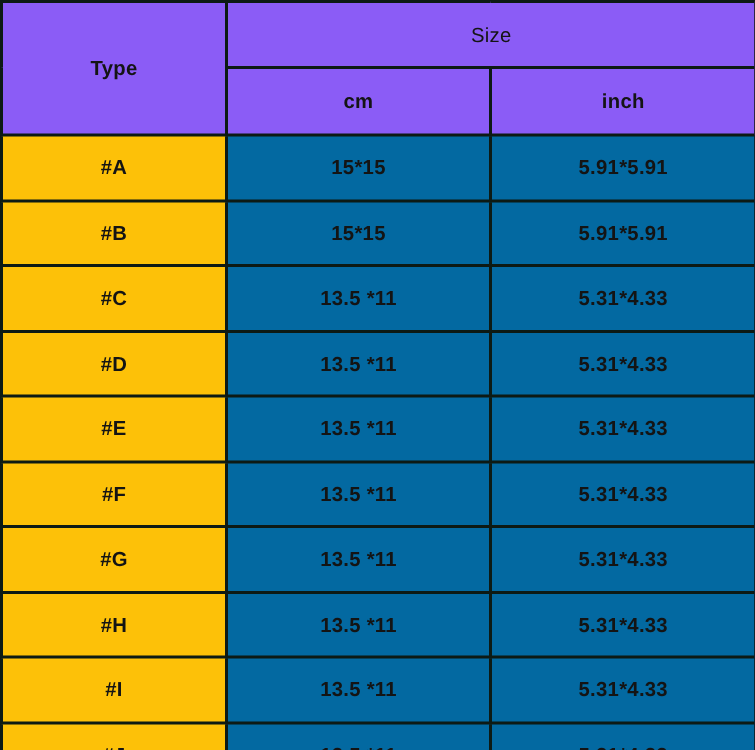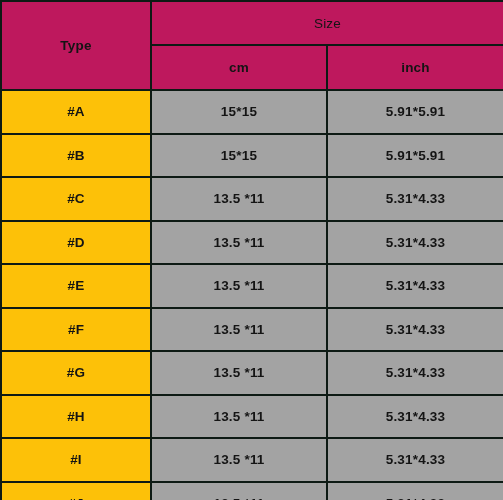--- a/index.html
+++ b/index.html
@@ -32,21 +32,21 @@
     font-size: 13.5px;
     letter-spacing: 0.2px;
   }
   
   col.c-type  { width: 150px; }
   col.c-cm    { width: 176px; }
   col.c-inch  { width: 177px; }
 
   
   td.hdr {
-    background: #be185d;
+    background: #8b5cf6;
   }
   td.hdr-type {
     height: 85px;
     font-weight: bold;
     font-size: 15px;
   }
   td.hdr-size {
     height: 42px;
     font-weight: normal;
     font-size: 14px;
@@ -60,21 +60,21 @@
   
   tr.data-row td {
     height: 41.5px;
   }
   td.cell-type {
     background: #FDC108;
     font-weight: bold;
     font-size: 13.5px;
   }
   td.cell-val {
-    background: #a3a3a3;
+    background: #0369a1;
     font-weight: bold;
     font-size: 13.5px;
   }
 </style>
 </head>
 <body>
 
 <div id="page">
   <table class="size-table">
     <colgroup>

